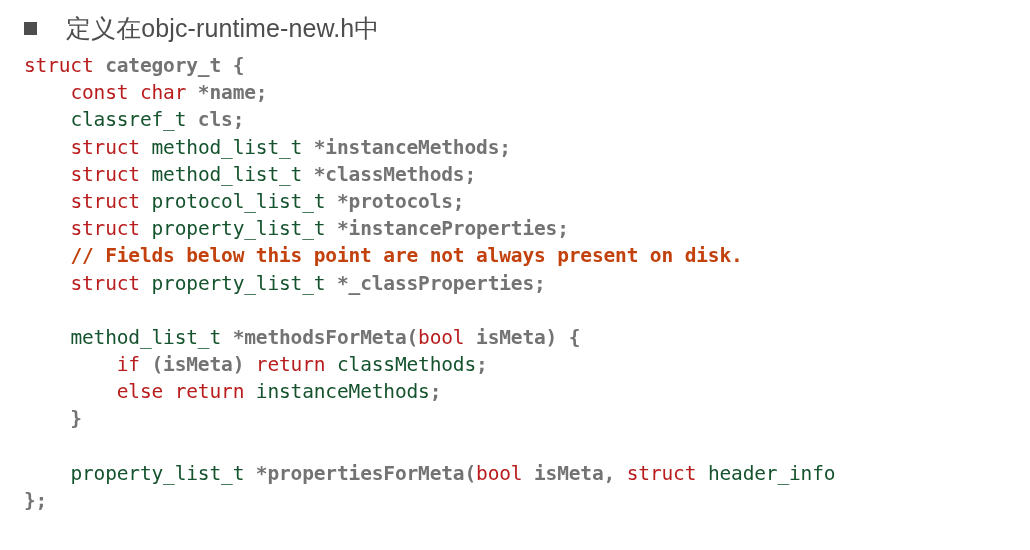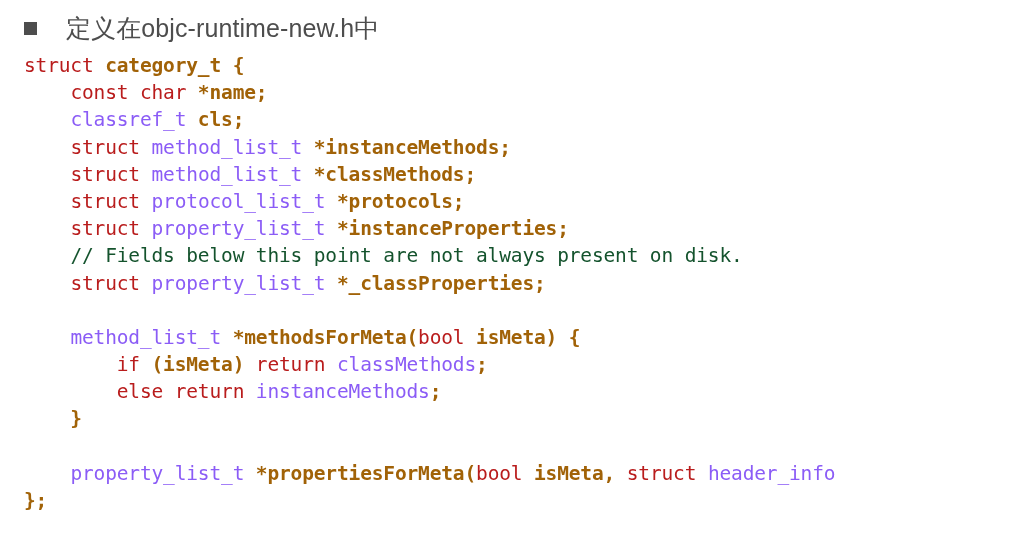--- a/index.html
+++ b/index.html
@@ -52,23 +52,23 @@
     white-space: pre;
     color: #1a1a1a;
     font-weight: 700;
     letter-spacing: -0.15px;
   }
   .code .line {
     height: 27.2px;
     white-space: pre;
   }
   .kw   { color: #b91c1c; font-weight: 400; }
-  .typ  { color: #8b5cf6; font-weight: 400; }
-  .cmt  { color: #14532d; font-weight: 400; }
-  .pln  { color: #a16207; font-weight: 700; }
+  .typ  { color: #14532d; font-weight: 400; }
+  .cmt  { color: #c2410c; font-weight: 700; }
+  .pln  { color: #737373; font-weight: 700; }
 </style>
 </head>
 <body>
 
 <div id="slide">
 
   <div class="heading">
     <span class="bullet"></span>
     <span class="heading-text">定义在objc-runtime-new.h中</span>
   </div>

